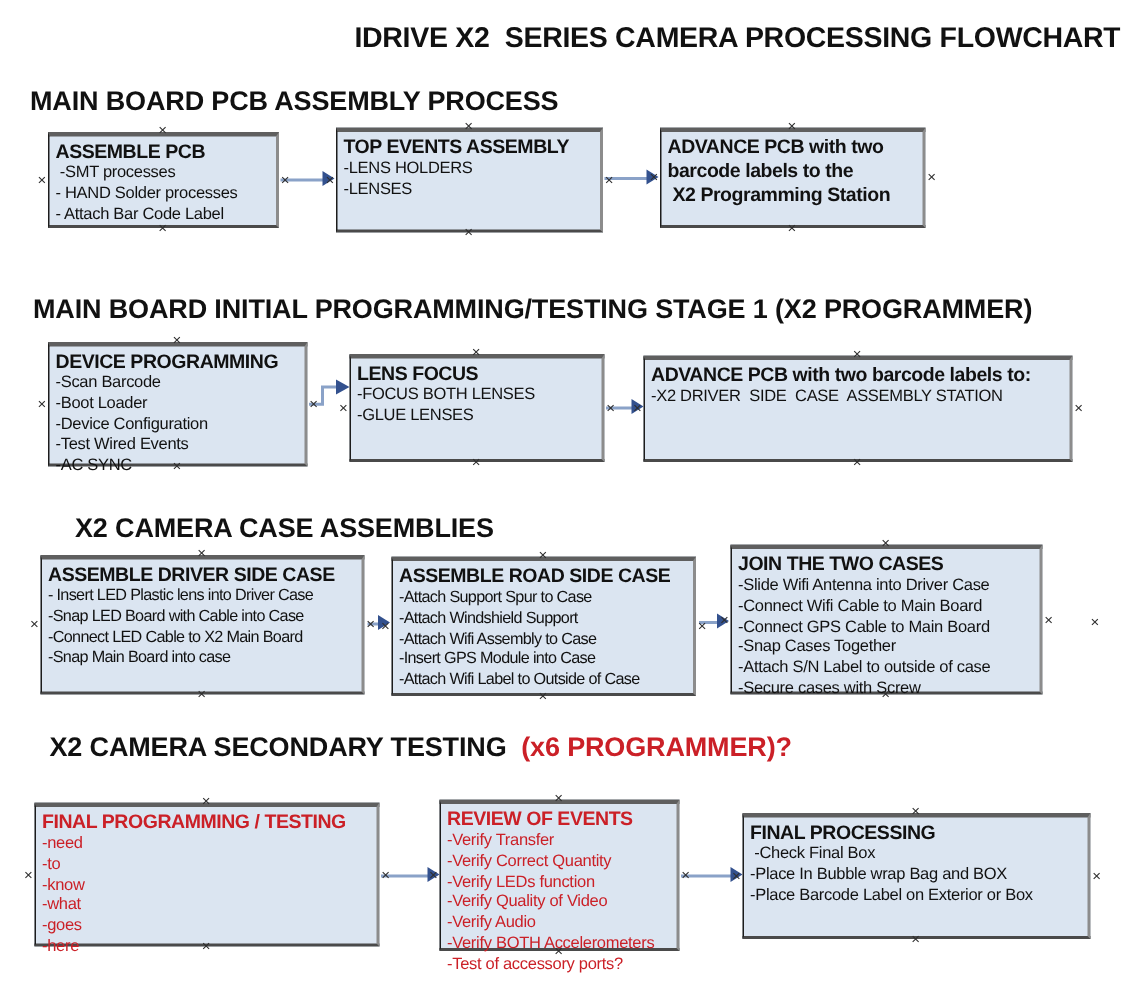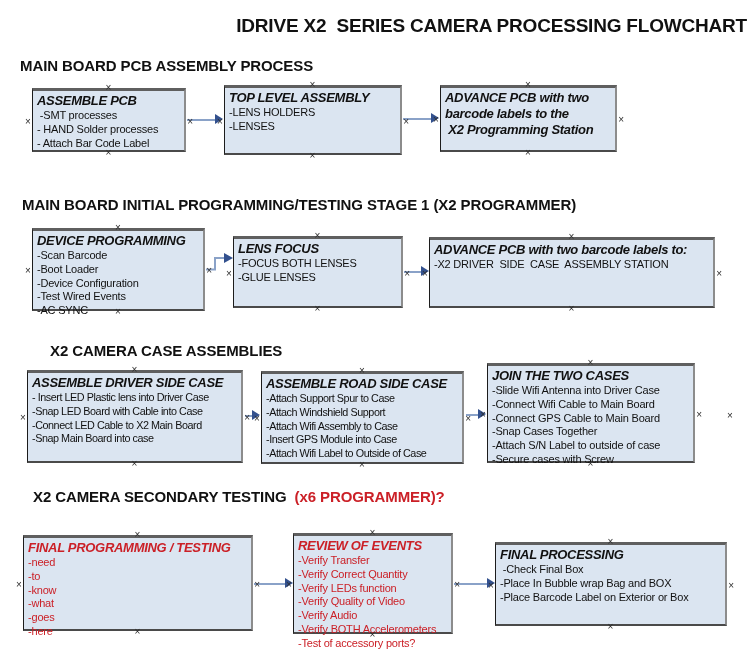--- a/index.html
+++ b/index.html
@@ -5,30 +5,30 @@
   html,body{margin:0;padding:0;background:#ffffff;}
   .canvas{
     position:relative;width:747px;height:662px;background:#fff;overflow:hidden;
     font-family:"Liberation Sans","DejaVu Sans",sans-serif;color:var(--ink,#111);
   }
   .page-title{
     position:absolute;top:15px;left:0;width:747px;text-align:right;
     font-size:19px;font-weight:bold;letter-spacing:-0.2px;white-space:pre-wrap;
   }
   .heading{
-    position:absolute;font-size:15px;font-weight:bold;letter-spacing:-0.1px;white-space:pre-wrap;
+    position:absolute;font-size:18px;font-weight:bold;letter-spacing:-0.1px;white-space:pre-wrap;
   }
   .heading .red-part{color:var(--red,#cb2027);white-space:pre-wrap;}
   .box{
     position:absolute;box-sizing:border-box;background:var(--fill,#dbe5f1);
     border:1px solid #1c1c1c;border-top:3px solid #5f5f5f;border-right:2px solid #8c8c8c;border-bottom:2px solid #4a4a4a;
     padding:2px 2px 0 4px;
   }
   .box-title{
-    font-size:13px;font-weight:bold;line-height:16px;letter-spacing:-0.3px;white-space:pre-wrap;font-style:italic;
+    font-size:13px;font-weight:bold;line-height:16px;letter-spacing:-0.3px;white-space:pre-wrap;
   }
   .box-lines .line{
     font-size:11px;line-height:13.8px;letter-spacing:-0.2px;white-space:pre-wrap;
   }
   .box.compact .box-lines .line{font-size:10.8px;letter-spacing:-0.45px;}
   .box.red-box .box-title,.box.red-box .box-lines .line{color:var(--red,#cb2027);}
   .connector{position:absolute;height:11px;}
   .connector .shaft{
     position:absolute;left:0;right:7px;top:4.5px;height:2px;background:var(--line,#8aa2c8);
   }
@@ -66,21 +66,21 @@
   <span class="anchor t">×</span>
       <span class="anchor b">×</span>
       <span class="anchor l">×</span>
       <span class="anchor r">×</span>
     </div>
   <div class="connector" style="left:187px;top:114px;width:36px">
       <i class="shaft"></i>
       <i class="head"></i>
     </div>
   <div class="box" style="left:224px;top:85px;width:178px;height:70px">
-    <div class="box-title">TOP LEVEL ASSEMBLY</div>
+    <div class="box-title">TOP EVENTS ASSEMBLY</div>
     <div class="box-lines">
         <div class="line">-LENS HOLDERS</div>
         <div class="line">-LENSES</div>
       </div>
   <span class="anchor t">×</span>
       <span class="anchor b">×</span>
       <span class="anchor l">×</span>
       <span class="anchor r">×</span>
     </div>
   <div class="connector" style="left:403px;top:113px;width:36px">

